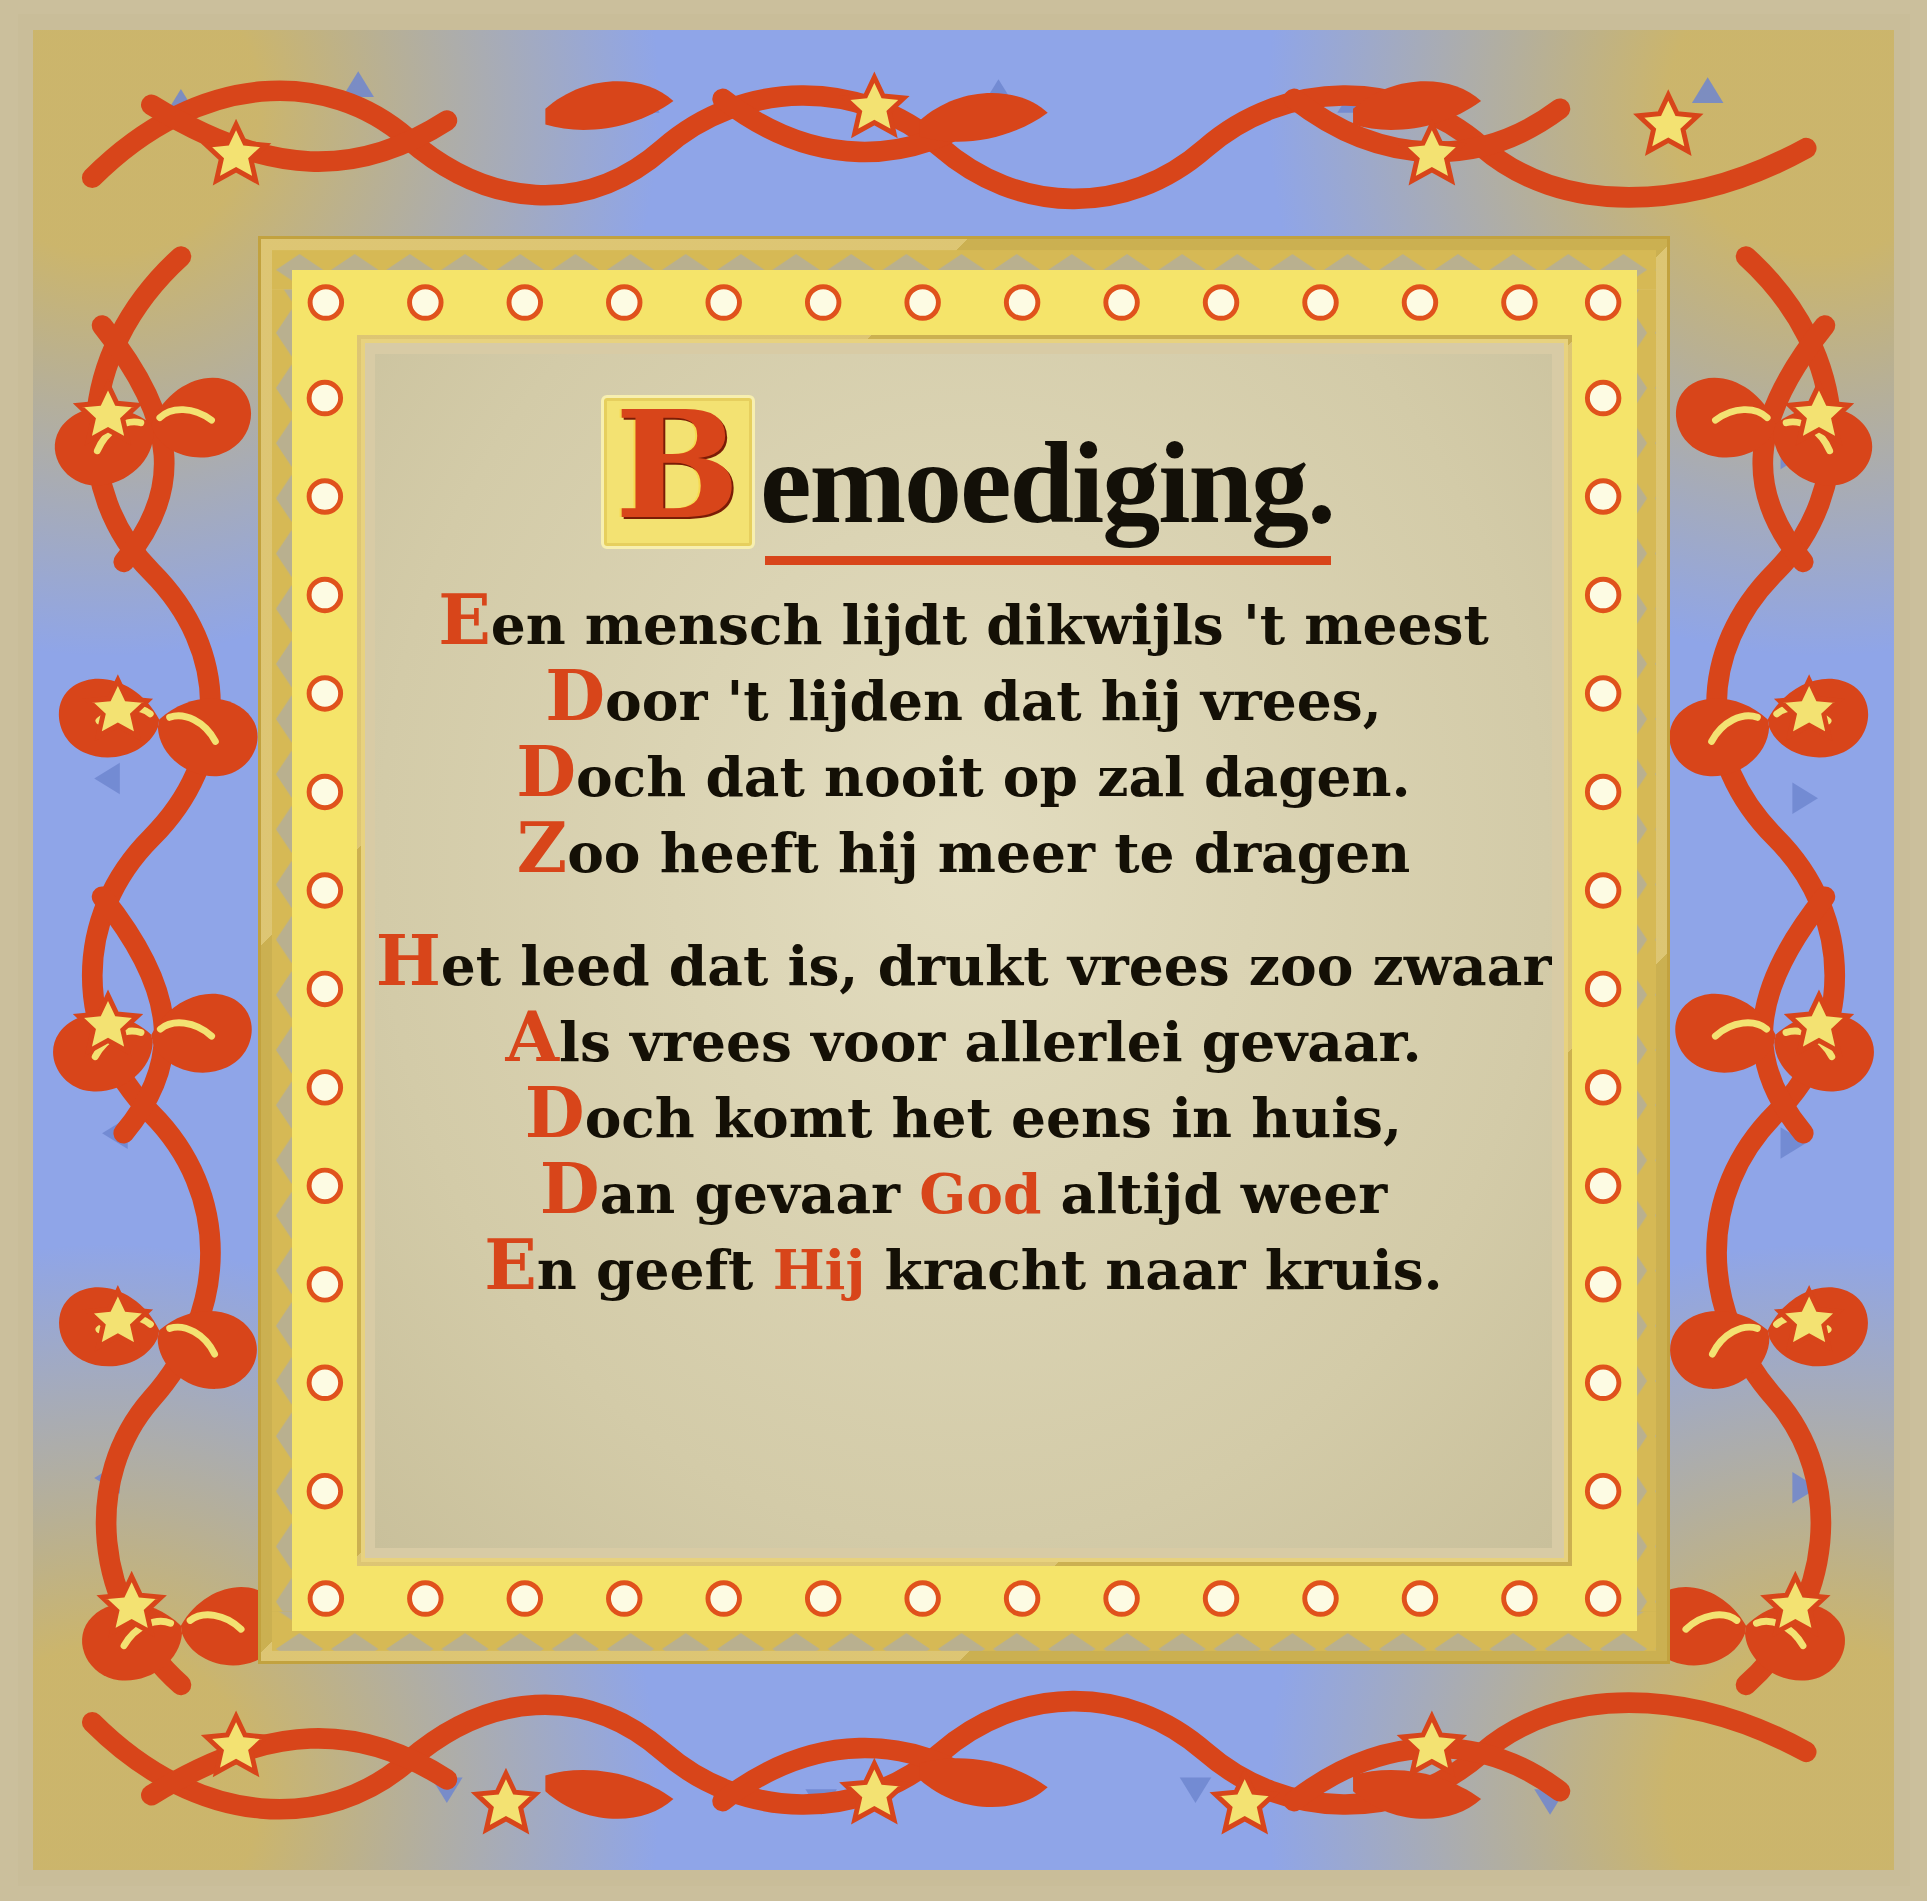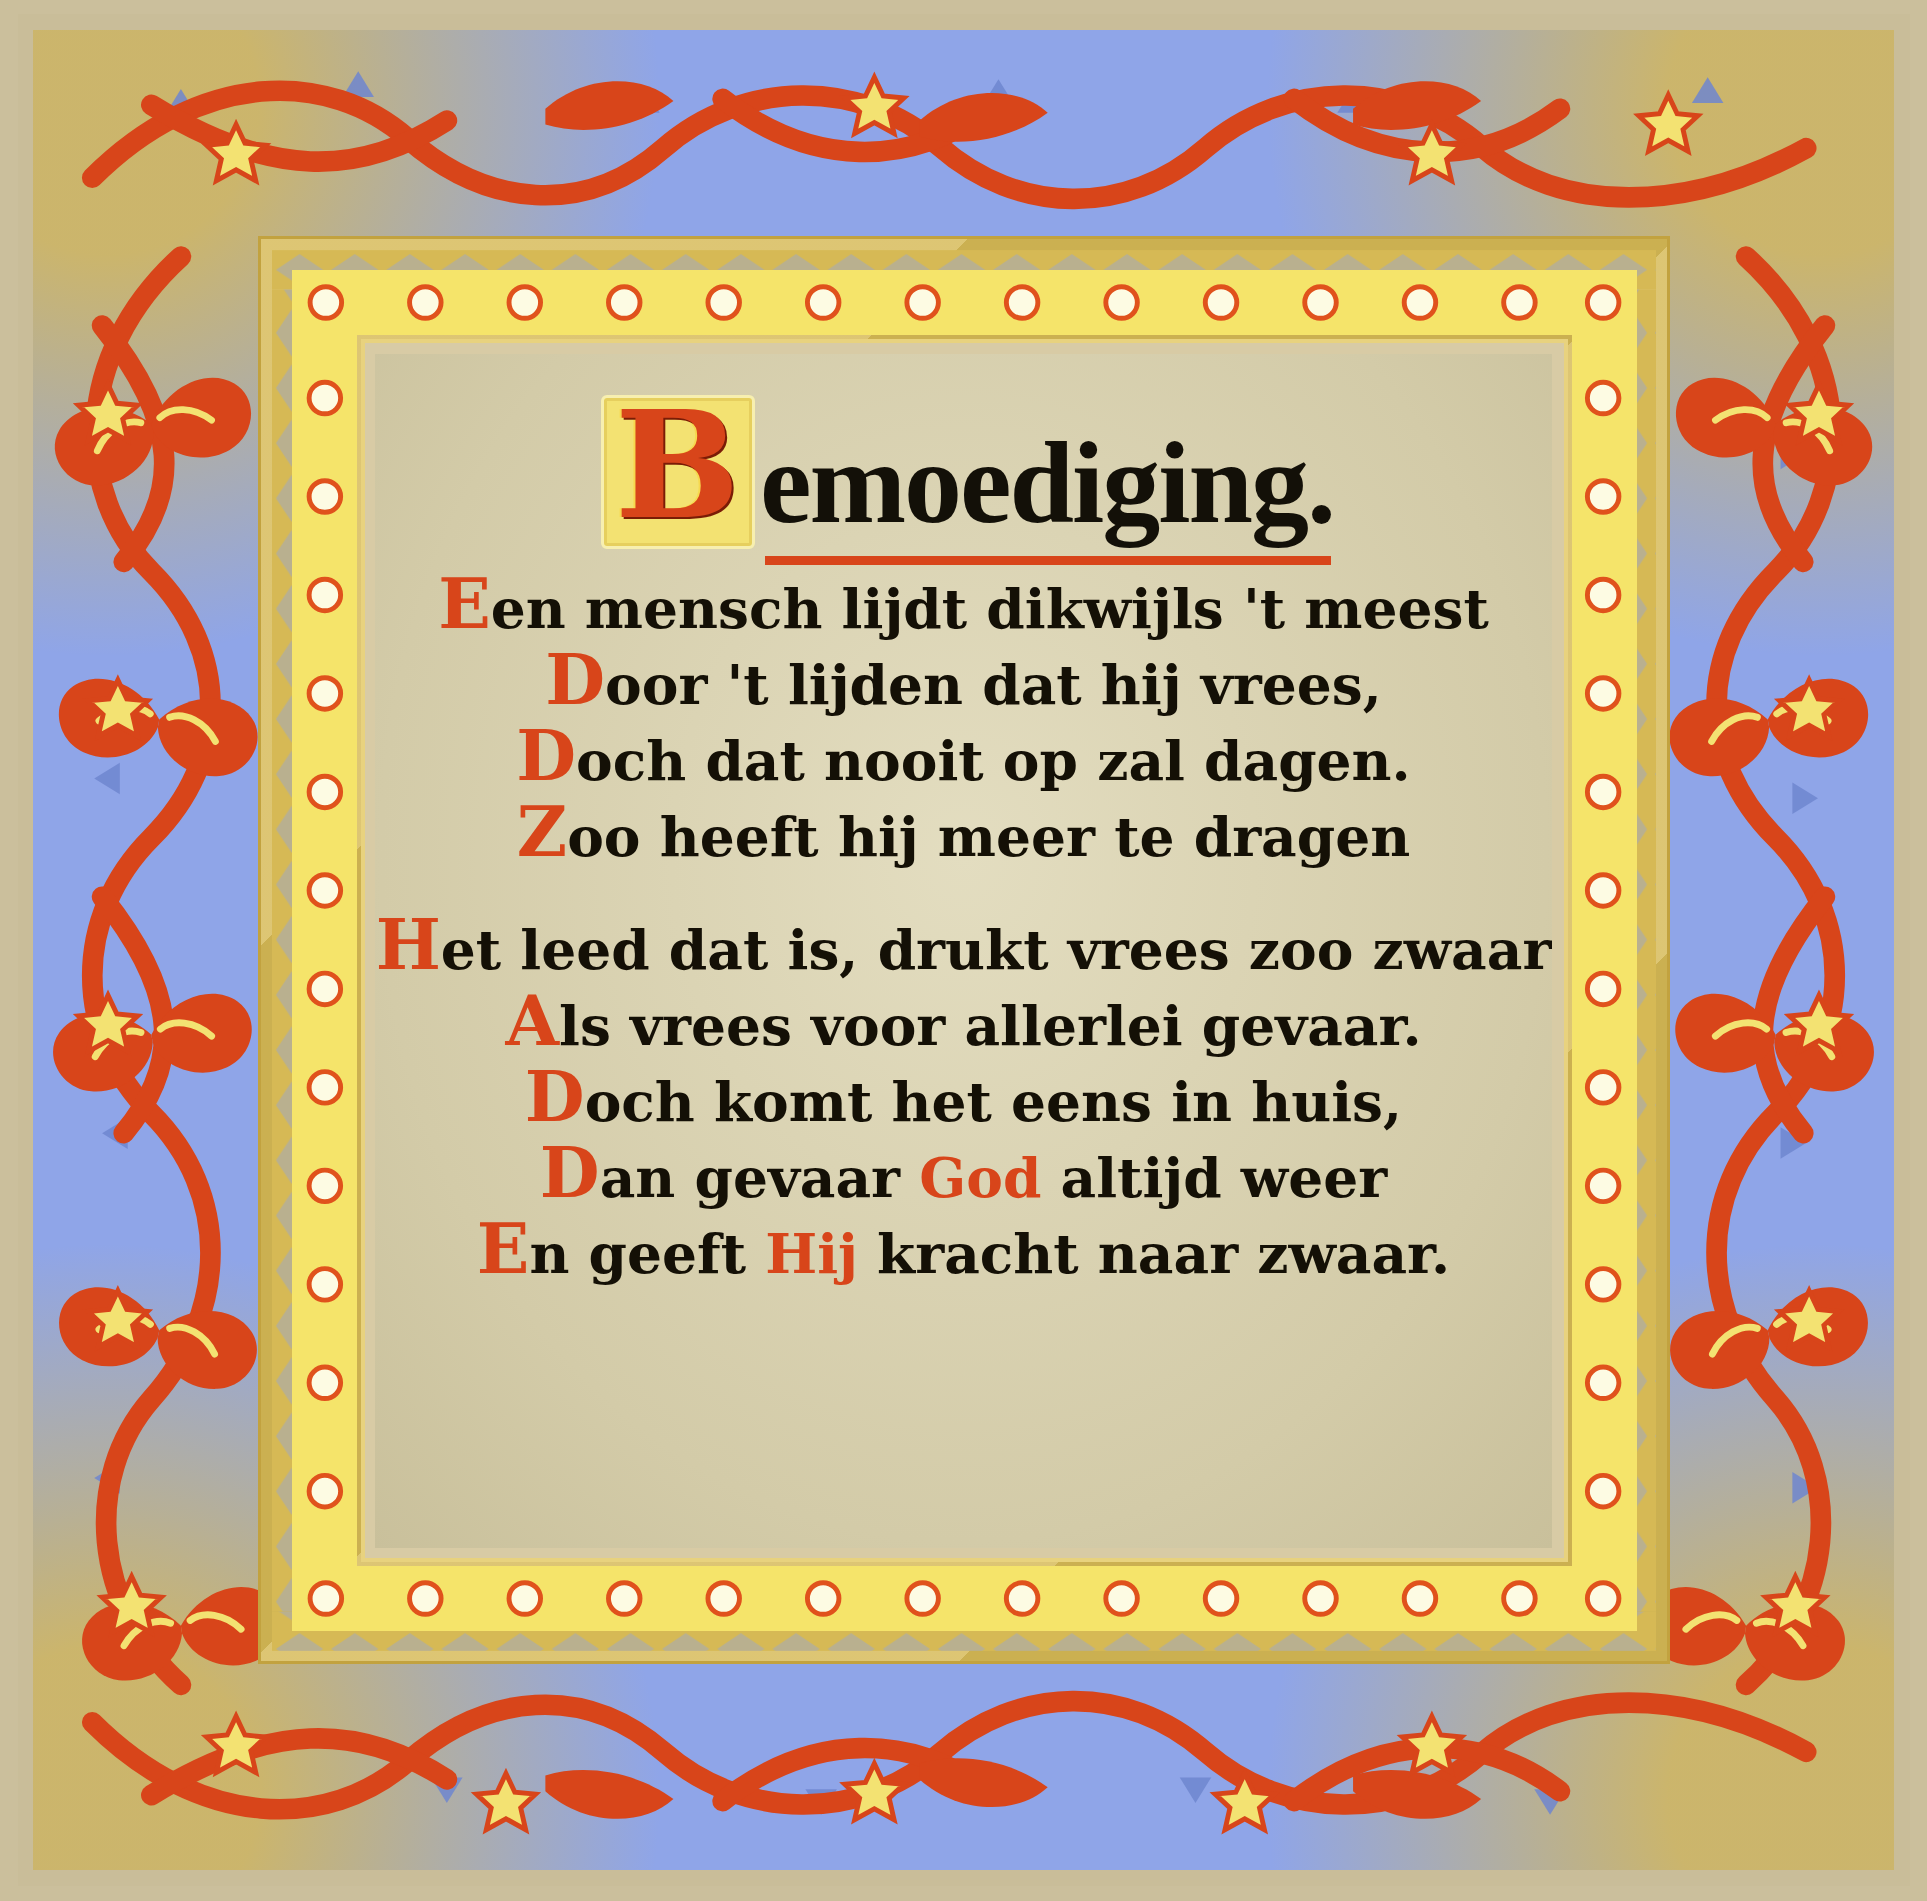--- a/index.html
+++ b/index.html
@@ -185,21 +185,21 @@
     bottom: -7.9px;
     width: 566px;
     height: 8.9px;
     background: #d8451a;
   }
 
   
   .verses {
     position: absolute;
     left: 0;
-    top: 215px;
+    top: 231px;
     width: 100%;
   }
   .stanza { margin: 0 0 37px 0; }
   .line {
     display: block;
     text-align: center;
     font-family: "DejaVu Serif", serif;
     font-weight: 700;
     font-size: 55px;
     line-height: 73px;
@@ -468,18 +468,18 @@
           <span class="line"><span class="lead">E</span><span class="ink">en mensch lijdt dikwijls 't meest</span></span>
           <span class="line"><span class="lead">D</span><span class="ink">oor 't lijden dat hij vrees,</span></span>
           <span class="line"><span class="lead">D</span><span class="ink">och dat nooit op zal dagen.</span></span>
           <span class="line"><span class="lead">Z</span><span class="ink">oo heeft hij meer te dragen</span></span>
         </div>
         <div class="stanza">
           <span class="line"><span class="lead">H</span><span class="ink">et leed dat is, drukt vrees zoo zwaar</span></span>
           <span class="line"><span class="lead">A</span><span class="ink">ls vrees voor allerlei gevaar.</span></span>
           <span class="line"><span class="lead">D</span><span class="ink">och komt het eens in huis,</span></span>
           <span class="line"><span class="lead">D</span><span class="ink">an gevaar </span><span class="rubric">God</span><span class="ink"> altijd weer</span></span>
-          <span class="line"><span class="lead">E</span><span class="ink">n geeft </span><span class="rubric">Hij</span><span class="ink"> kracht naar zwaar.</span></span>
+          <span class="line"><span class="lead">E</span><span class="ink">n geeft </span><span class="rubric">Hij</span><span class="ink"> kracht naar kruis.</span></span>
         </div>
       </div>
   </div>
 </div>
 
 
 </body></html>

